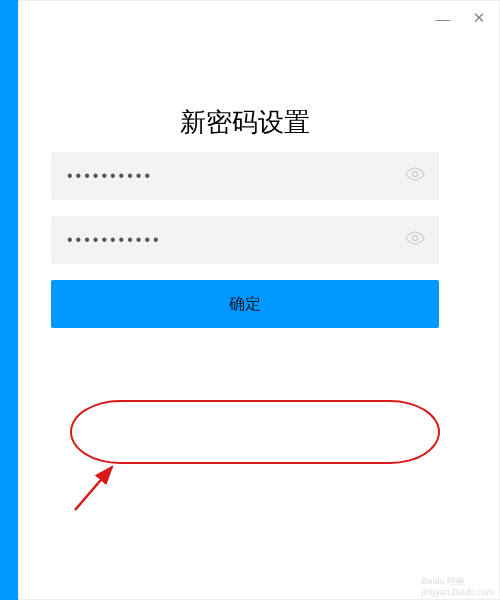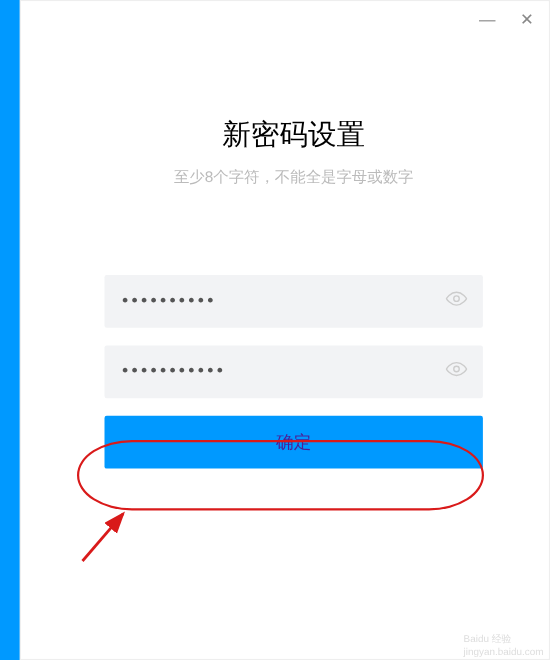--- a/index.html
+++ b/index.html
@@ -38,21 +38,21 @@
       gap: 16px;
     }
     .titlebar .ctrl {
       color: #888;
       font-size: 15px;
       cursor: pointer;
       width: 20px;
       text-align: center;
     }
     .content {
-      padding: 70px 60px 0 76px;
+      padding: 70px 60px 0 32px;
       text-align: center;
     }
     .title {
       font-size: 26px;
       color: #000;
       font-weight: 400;
       margin-bottom: 12px;
     }
     .subtitle {
       font-size: 14px;
@@ -85,21 +85,21 @@
       width: 20px;
       height: 20px;
       stroke: #ccc;
       fill: none;
       stroke-width: 1.5;
     }
     .confirm-btn {
       width: 100%;
       height: 48px;
       background: #0099ff;
-      color: #4c1d95;
+      color: #0f172a;
       border: none;
       border-radius: 2px;
       font-size: 16px;
       cursor: pointer;
     }
     .highlight-oval {
       position: absolute;
       border: 2px solid #d91a1a;
       border-radius: 50px / 32px;
       pointer-events: none;
@@ -124,21 +124,20 @@
 <div class="blue-strip"></div>
 
 <div class="window">
   <div class="titlebar">
     <span class="ctrl">—</span>
     <span class="ctrl">✕</span>
   </div>
 
   <div class="content">
     <div class="title">新密码设置</div>
-    <div class="subtitle">至少8个字符，不能全是字母或数字</div>
 
     <div class="input-wrap">
       <input type="text" class="pw-input" value="••••••••••" style="">
       <span class="eye-icon">
         <svg viewBox="0 0 24 24">
             <path d="M1 12s4-7 11-7 11 7 11 7-4 7-11 7S1 12 1 12z"></path>
             <circle cx="12" cy="12" r="3"></circle>
           </svg>
       </span>
     </div>

